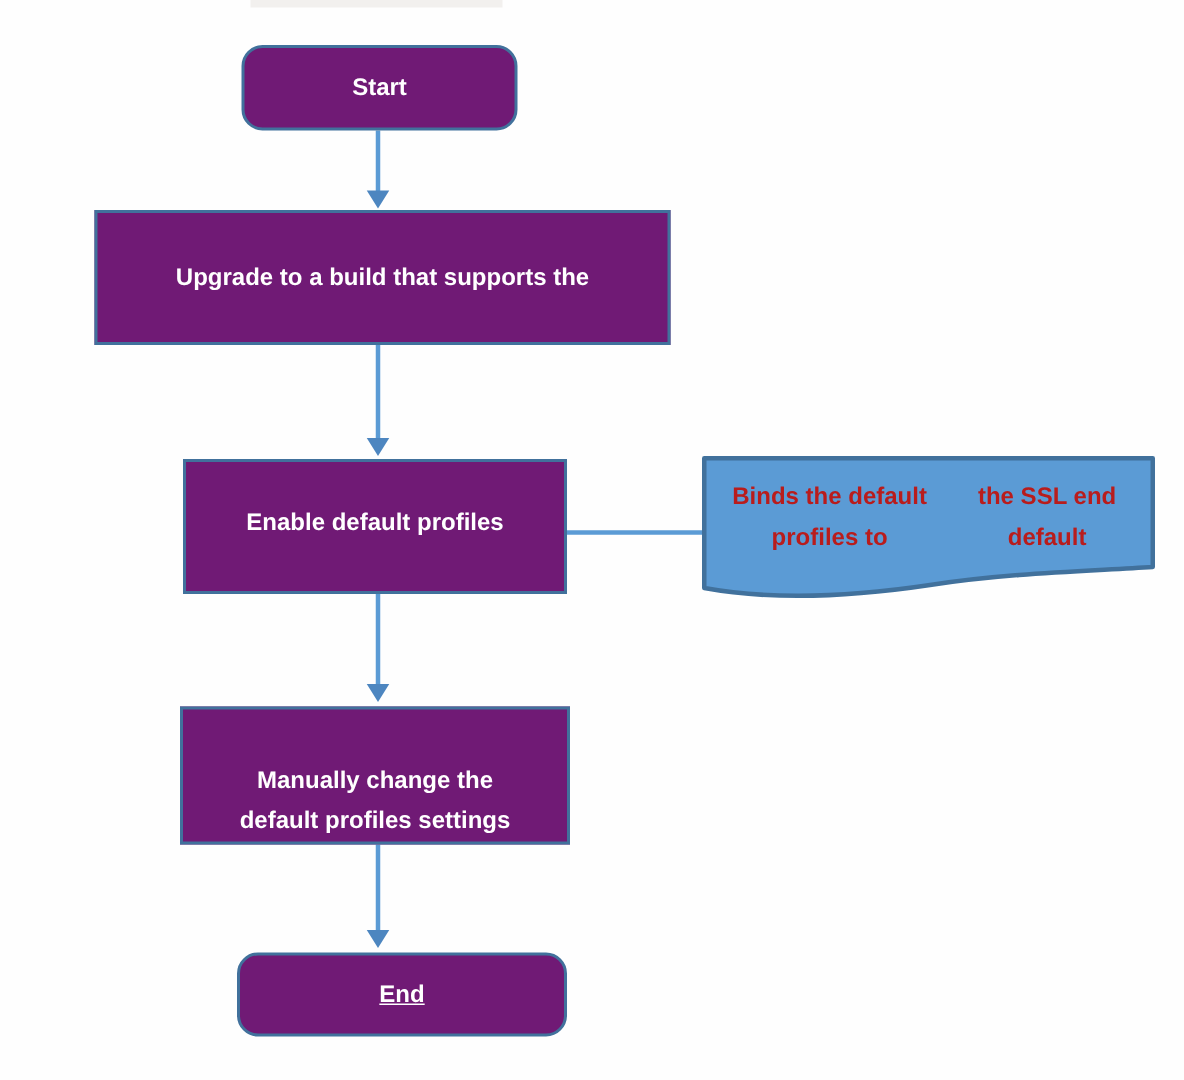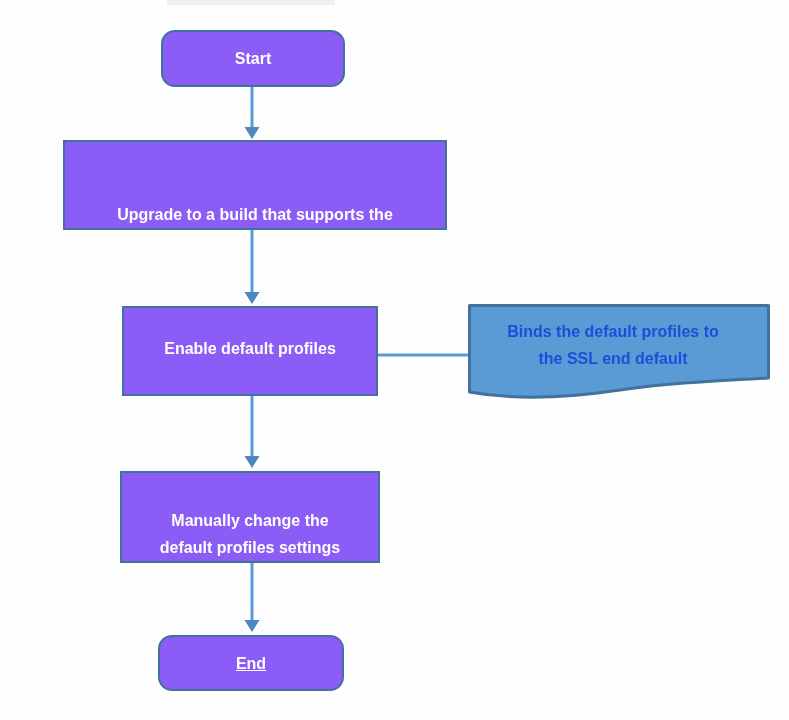--- a/index.html
+++ b/index.html
@@ -30,58 +30,57 @@
     width: 789px;
     height: 720px;
   }
   .node {
     position: absolute;
     box-sizing: border-box;
     display: flex;
     flex-direction: column;
     align-items: center;
     justify-content: center;
-    background: #8b5cf6;
+    background: #701a75;
     border: 2px solid #41719c;
     color: #ffffff;
     font-weight: 700;
     font-size: 16px;
     line-height: 27px;
     text-align: center;
   }
   .node span { display: block; }
   .terminator { border-radius: 14px; }
   .node-start { left: 161px; top: 30px;  width: 184px; height: 57px; }
-  .node-upgrade { left: 63px;  top: 140px; width: 384px; height: 90px; justify-content: flex-end; }
+  .node-upgrade { left: 63px;  top: 140px; width: 384px; height: 90px; }
   .node-enable { left: 122px; top: 306px; width: 256px; height: 90px; padding-bottom: 6px; }
   .node-manual { left: 120px; top: 471px; width: 260px; height: 92px; justify-content: flex-end; }
-  .node-end { left: 158px; top: 635px; width: 186px; height: 56px; text-decoration: underline; }
+  .node-end { left: 158px; top: 635px; width: 220px; height: 56px; text-decoration: underline; }
   .node-binds {
     position: absolute;
     left: 468px;
     top: 304px;
     width: 302px;
     height: 104px;
   }
   .node-binds svg {
     position: absolute;
     left: 0;
     top: 0;
   }
   .doc-label {
     position: absolute;
     left: 0;
     top: 4px;
     width: 290px;
     height: 74px;
     display: flex;
-    flex-direction: column;
     align-items: center;
     justify-content: center;
-    color: #1d4ed8;
+    color: #b91c1c;
     font-weight: 700;
     font-size: 16px;
     line-height: 27px;
     text-align: center;
   }
 </style>
 </head>
 <body>
 
 <div class="canvas">

